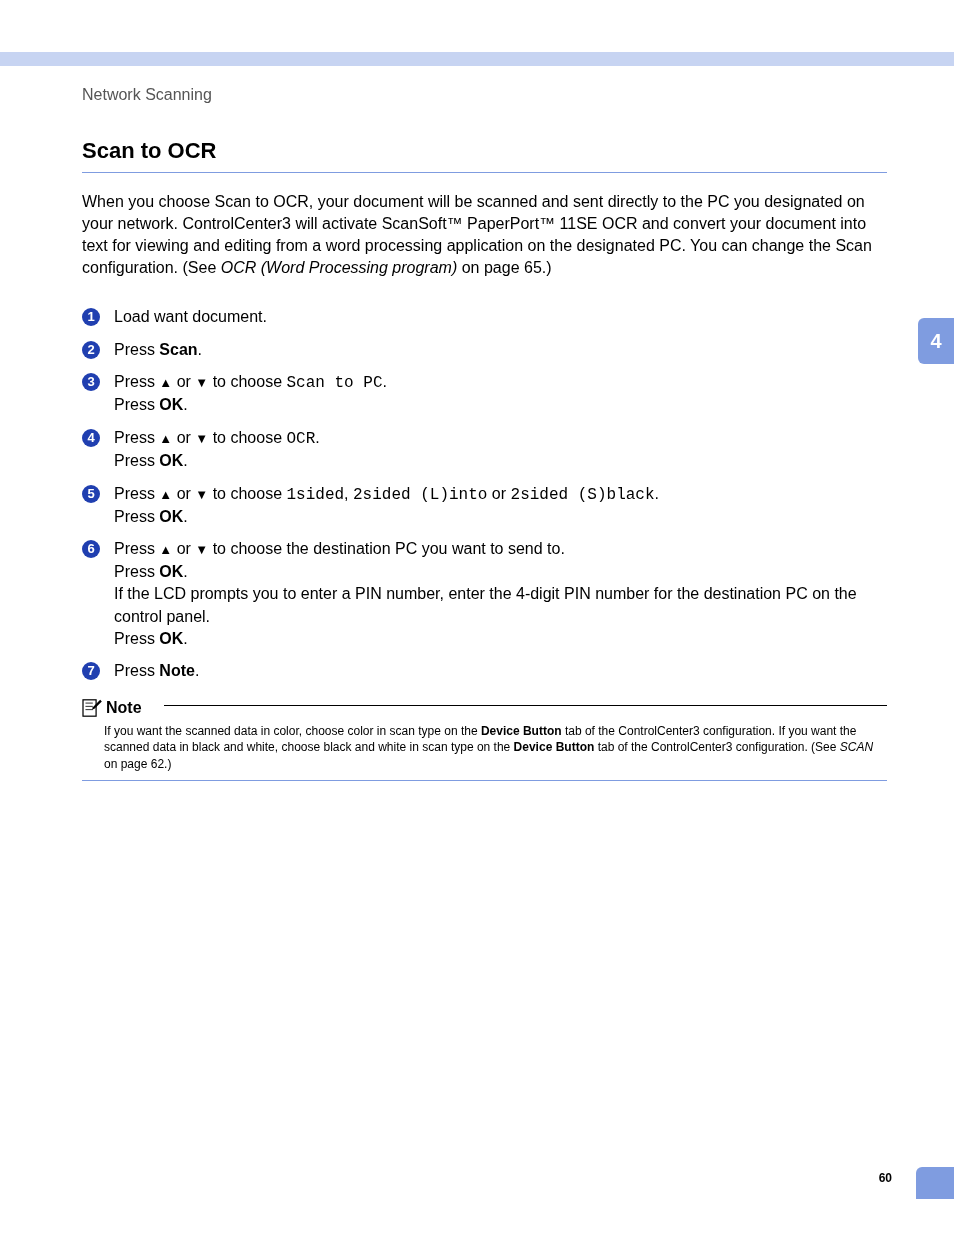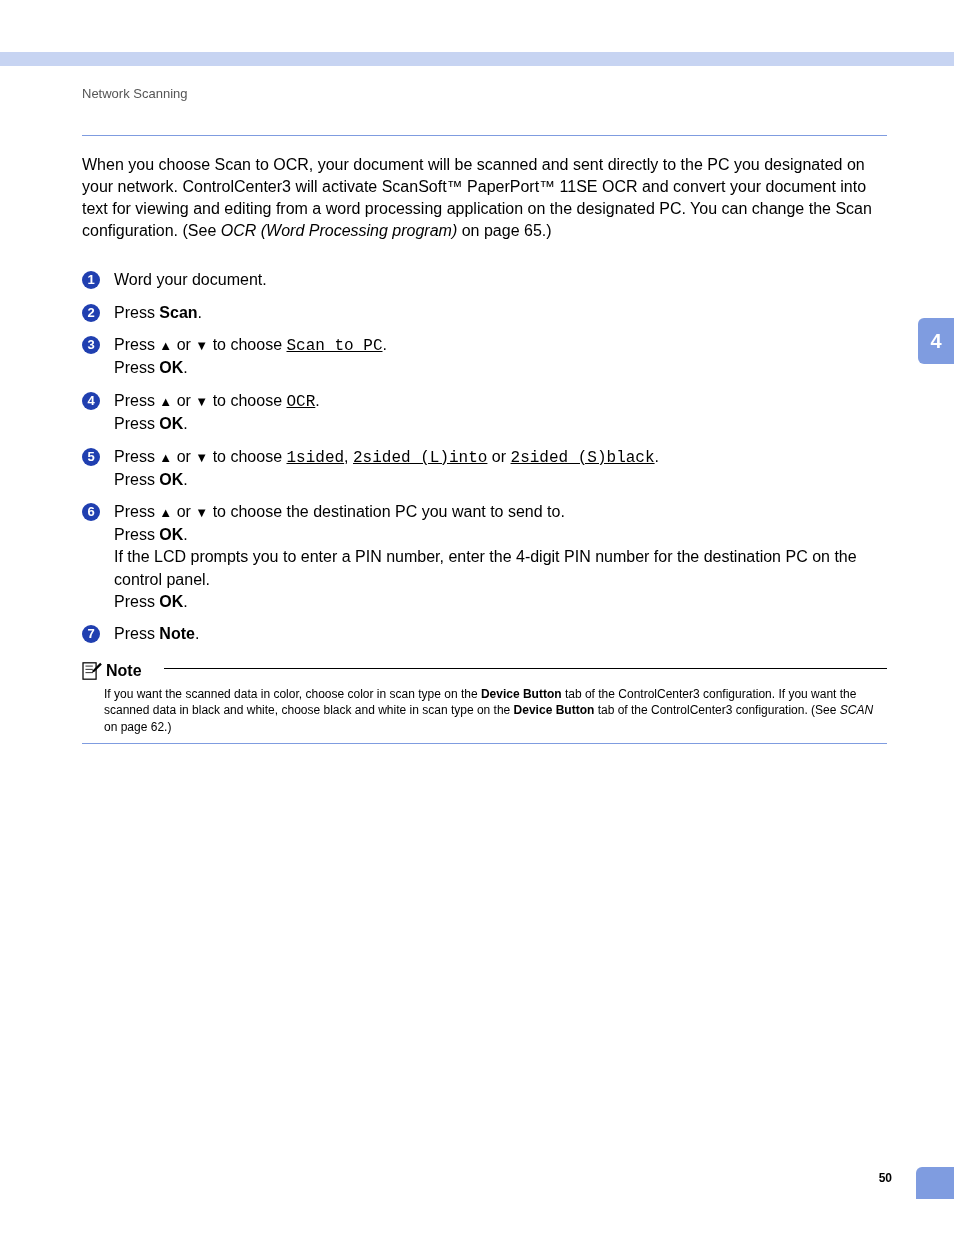--- a/index.html
+++ b/index.html
@@ -38,21 +38,21 @@
     line-height: 46px;
     border-radius: 6px 0 0 6px;
   }
   .content {
     position: absolute;
     top: 86px;
     left: 82px;
     width: 805px;
   }
   .breadcrumb {
-    font-size: 13px;
+    font-size: 16px;
     color: #555;
     margin-bottom: 34px;
   }
   h1.section-title {
     font-size: 22px;
     font-weight: bold;
     margin: 0 0 8px 0;
   }
   .title-underline {
     border-bottom: 1px solid #7f9ce0;
@@ -84,21 +84,21 @@
     text-align: center;
     line-height: 18px;
     margin-right: 14px;
     margin-top: 2px;
   }
   .step-body {
     flex: 1 1 auto;
     line-height: 1.4;
   }
   .step-body .bold { font-weight: bold; }
-  .step-body .mono { font-family: "Courier New", monospace; text-decoration: underline; }
+  .step-body .mono { font-family: "Courier New", monospace; }
   .arrow { font-size: 13px; display:inline-block; vertical-align: baseline; }
   .note-block {
     margin-top: 16px;
   }
   .note-header {
     display: flex;
     align-items: center;
     margin-bottom: 6px;
   }
   .note-icon {
@@ -151,31 +151,32 @@
 </head>
 <body>
 
 <div class="page">
   <div class="top-bar"></div>
   <div class="side-tab">4</div>
 
   <div class="content">
     <div class="breadcrumb">Network Scanning</div>
 
+    <h1 class="section-title">Scan to OCR</h1>
     <div class="title-underline"></div>
 
     <div class="intro">
       <span>When you choose Scan to OCR, your document will be scanned and sent directly to the PC you designated on your network. ControlCenter3 will activate ScanSoft™ PaperPort™ 11SE OCR and convert your document into text for viewing and editing from a word processing application on the designated PC. You can change the Scan configuration. (See </span><span class="italic">OCR (Word Processing program)</span><span> on page 65.)</span>
     </div>
 
     <div class="steps">
 
       <div class="step">
         <div class="bullet">1</div>
-        <div class="step-body">Word your document.</div>
+        <div class="step-body">Load want document.</div>
       </div>
 
       <div class="step">
         <div class="bullet">2</div>
         <div class="step-body">
           <span>Press </span><span class="bold">Scan</span><span>.</span>
         </div>
       </div>
 
       <div class="step">
@@ -234,15 +235,15 @@
         <div class="note-line"></div>
       </div>
       <div class="note-body">
         <span>If you want the scanned data in color, choose color in scan type on the </span><span class="bold">Device Button</span><span> tab of the ControlCenter3 configuration. If you want the scanned data in black and white, choose black and white in scan type on the </span><span class="bold">Device Button</span><span> tab of the ControlCenter3 configuration. (See </span><span class="italic">SCAN</span><span> on page 62.)</span>
       </div>
       <div class="note-close"></div>
     </div>
 
   </div>
 
-  <div class="page-number">50</div>
+  <div class="page-number">60</div>
   <div class="corner-tab"></div>
 </div>
 
 </body></html>

